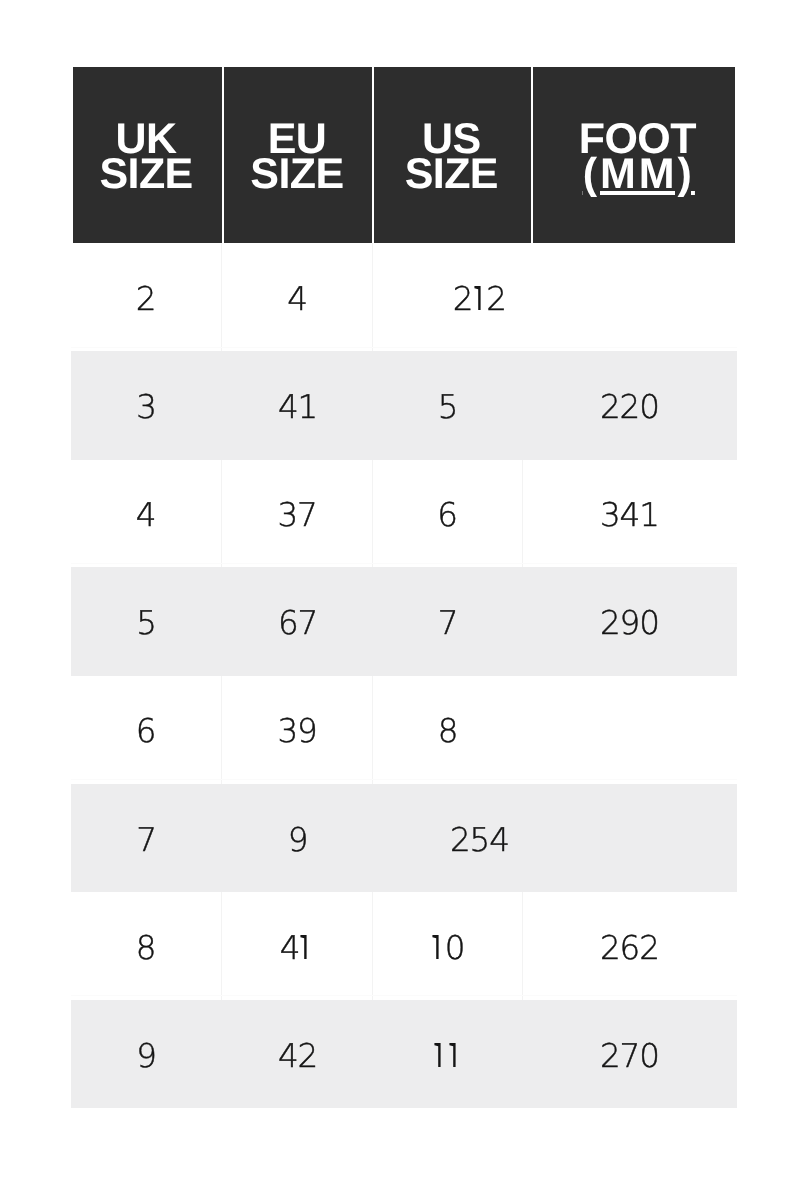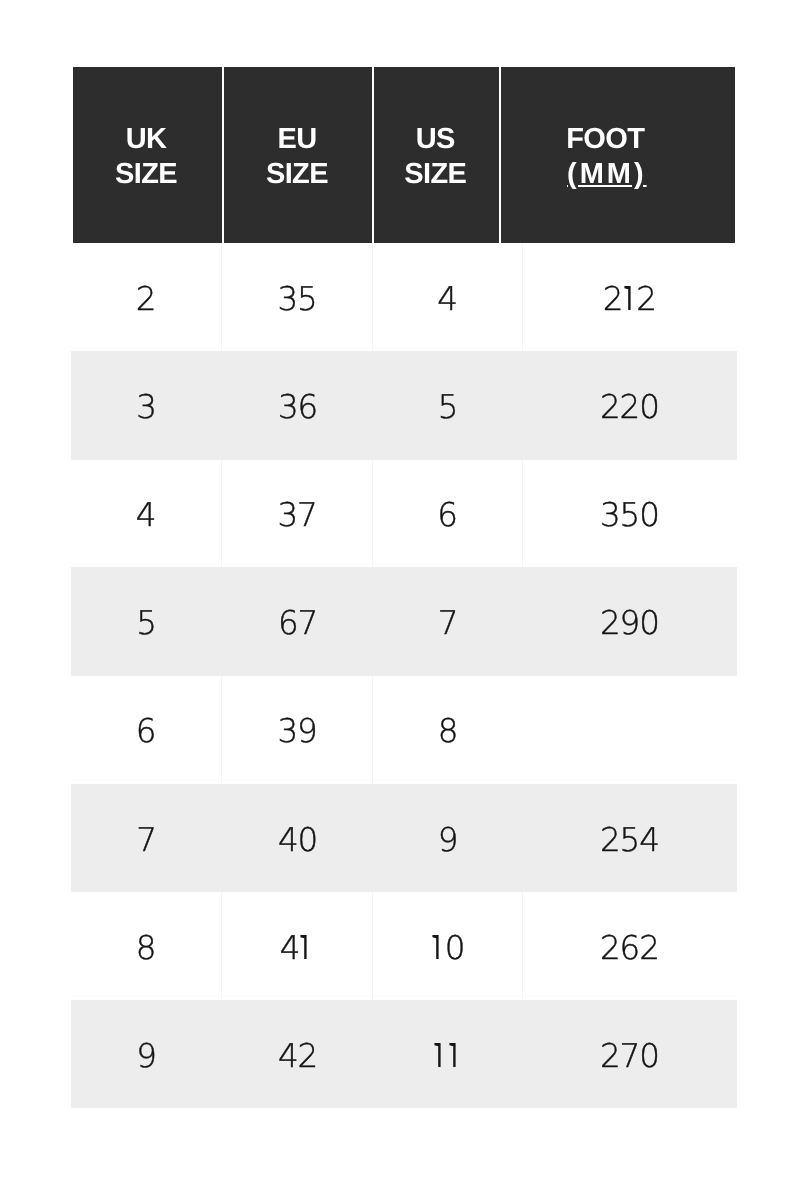--- a/index.html
+++ b/index.html
@@ -31,21 +31,21 @@
     display: flex;
   }
   .hdr-cell {
     flex: 0 0 auto;
     display: flex;
     flex-direction: column;
     align-items: center;
     justify-content: center;
     color: #ffffff;
     font-weight: 700;
-    font-size: 29px;
+    font-size: 43px;
     line-height: 34.8px;
     letter-spacing: -0.6px;
     text-align: center;
     box-sizing: border-box;
     border-right: 2px solid #ffffff;
     text-rendering: geometricPrecision;
     padding-top: 4px;
     padding-right: 2.4px;
     padding-left: 0px;
     will-change: transform;
@@ -115,21 +115,21 @@
     left: 0;
     right: 0;
     bottom: 4px;
     height: 1px;
     background: #fbfbfb;
   }
 
   
   .hdr .w1 { width: 150.5px; }
   .hdr .w2 { width: 150.3px; }
-  .hdr .w3 { width: 127px; }
+  .hdr .w3 { width: 159px; }
   .hdr .w4 { width: 211.0px; }
   .row .w1 { width: 151.4px; }
   .row .w2 { width: 150.3px; }
   .row .w3 { width: 150.2px; }
   .row .w4 { width: 213.9px; }
 </style>
 </head>
 <body>
 
 <div class="page" data-name="page">
@@ -150,58 +150,56 @@
       </div>
       <div class="hdr-cell w4" data-name="header-cell-foot-length">
         <span data-name="header-line-1">FOOT</span>
         <span data-name="header-line-3">(MM)</span>
       </div>
     </div>
 
     <div class="body-rows" data-name="table-body">
         <div class="row" data-name="table-row" style="top: 0px; height: 108.6px; z-index: 1;">
           <div class="cell w1" data-name="cell-uk-size">2</div>
-          <div class="cell w2" data-name="cell-eu-size">35</div>
           <div class="cell w3" data-name="cell-us-size">4</div>
           <div class="cell w4" data-name="cell-foot-length" aria-label="212">
             <span data-name="figure-glyph">2</span>
             <span class="one" data-name="figure-one-glyph" aria-label="1">
               <svg viewBox="0 0 138 240" aria-hidden="true">
                 <path d="M14 0 H76 V240 H52 V33 L14 22 Z" fill="currentColor"></path>
               </svg>
             </span>
             <span data-name="figure-glyph">2</span>
           </div>
         </div>
         <div class="row alt" data-name="table-row" style="top: 108.1px; height: 108.6px; z-index: 2;">
           <div class="cell w1" data-name="cell-uk-size">3</div>
-          <div class="cell w2" data-name="cell-eu-size">36</div>
+          <div class="cell w2" data-name="cell-eu-size">41</div>
           <div class="cell w3" data-name="cell-us-size">5</div>
           <div class="cell w4" data-name="cell-foot-length">220</div>
         </div>
         <div class="row" data-name="table-row" style="top: 216.2px; height: 108.6px; z-index: 1;">
           <div class="cell w1" data-name="cell-uk-size">4</div>
           <div class="cell w2" data-name="cell-eu-size">37</div>
           <div class="cell w3" data-name="cell-us-size">6</div>
-          <div class="cell w4" data-name="cell-foot-length">350</div>
+          <div class="cell w4" data-name="cell-foot-length">341</div>
         </div>
         <div class="row alt" data-name="table-row" style="top: 324.3px; height: 108.6px; z-index: 2;">
           <div class="cell w1" data-name="cell-uk-size">5</div>
           <div class="cell w2" data-name="cell-eu-size">67</div>
           <div class="cell w3" data-name="cell-us-size">7</div>
           <div class="cell w4" data-name="cell-foot-length">290</div>
         </div>
         <div class="row" data-name="table-row" style="top: 432.4px; height: 108.6px; z-index: 1;">
           <div class="cell w1" data-name="cell-uk-size">6</div>
           <div class="cell w2" data-name="cell-eu-size">39</div>
           <div class="cell w3" data-name="cell-us-size">8</div>
         </div>
         <div class="row alt" data-name="table-row" style="top: 540.5px; height: 108.6px; z-index: 2;">
           <div class="cell w1" data-name="cell-uk-size">7</div>
-          <div class="cell w2" data-name="cell-eu-size">40</div>
           <div class="cell w3" data-name="cell-us-size">9</div>
           <div class="cell w4" data-name="cell-foot-length">254</div>
         </div>
         <div class="row" data-name="table-row" style="top: 648.6px; height: 108.6px; z-index: 1;">
           <div class="cell w1" data-name="cell-uk-size">8</div>
           <div class="cell w2" data-name="cell-eu-size" aria-label="41">
             <span data-name="figure-glyph">4</span>
             <span class="one" data-name="figure-one-glyph" aria-label="1">
               <svg viewBox="0 0 138 240" aria-hidden="true">
                 <path d="M14 0 H76 V240 H52 V33 L14 22 Z" fill="currentColor"></path>

